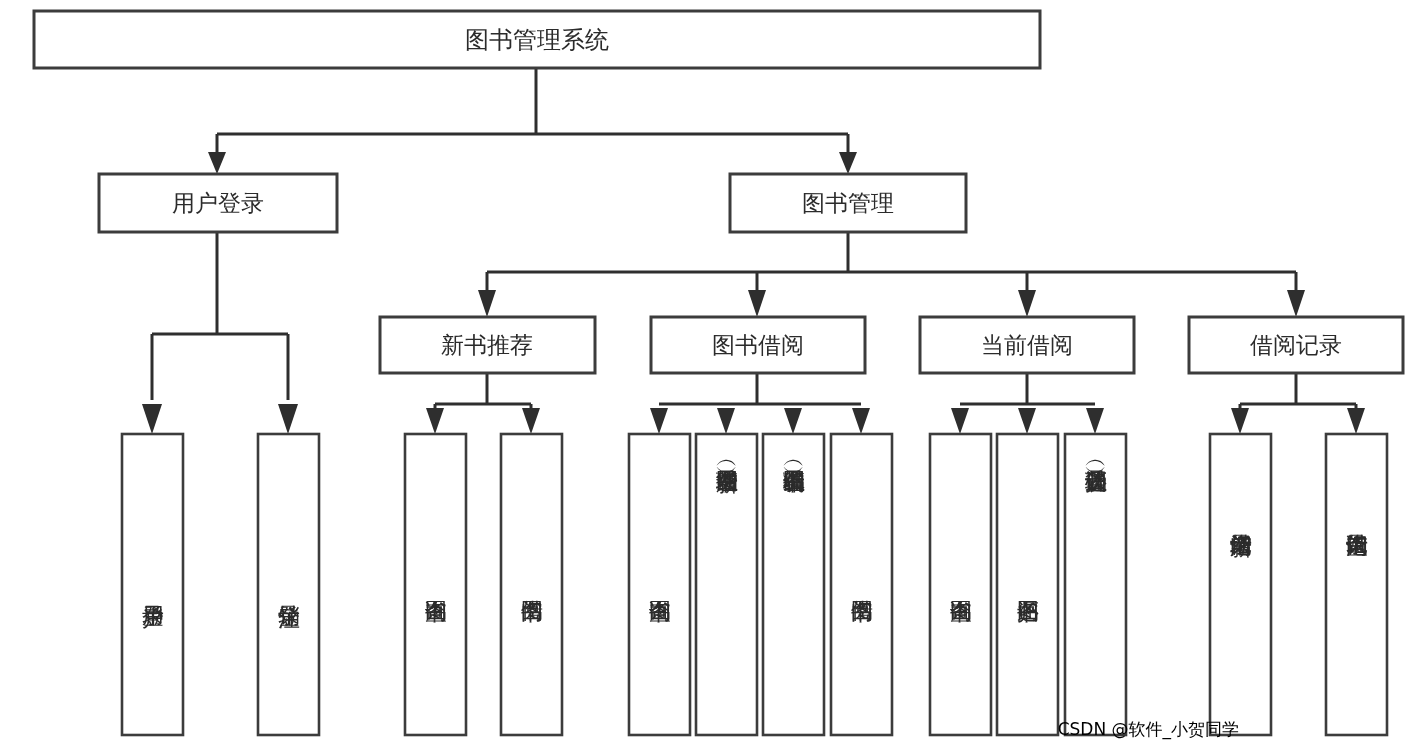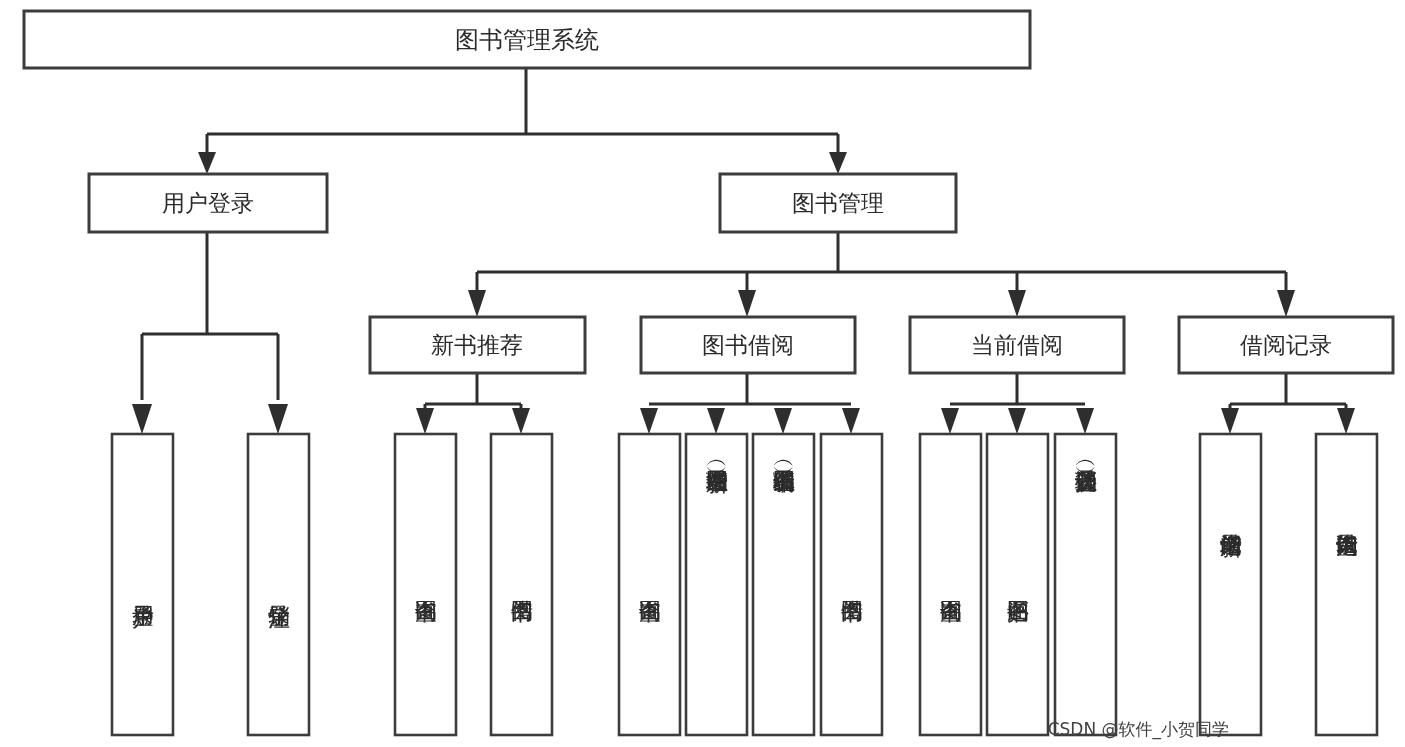--- a/index.html
+++ b/index.html
@@ -9,21 +9,21 @@
   }
   body {
     width: 1405px;
     height: 747px;
     font-family: "DejaVu Sans", "Liberation Sans", sans-serif;
     overflow: hidden;
     position: relative;
   }
   #diagram-root {
     position: absolute;
-    left: 8px;
+    left: 18px;
     top: 0;
     width: 1229px;
     height: 747px;
   }
   svg.diagram {
     display: block;
     width: 1405px;
     height: 747px;
   }
   .node-box {
@@ -54,21 +54,21 @@
     fill: none;
   }
   .arrow-head {
     fill: #2e2e2e;
     stroke: none;
   }
   .watermark {
     position: absolute;
     right: 8px;
     bottom: 6px;
-    color: #404040;
+    color: #000000;
     font-size: 17px;
     font-family: "DejaVu Sans", "Liberation Sans", sans-serif;
     white-space: nowrap;
     user-select: none;
   }
 </style>
 </head>
 <body>
 
 <div id="diagram-root">

